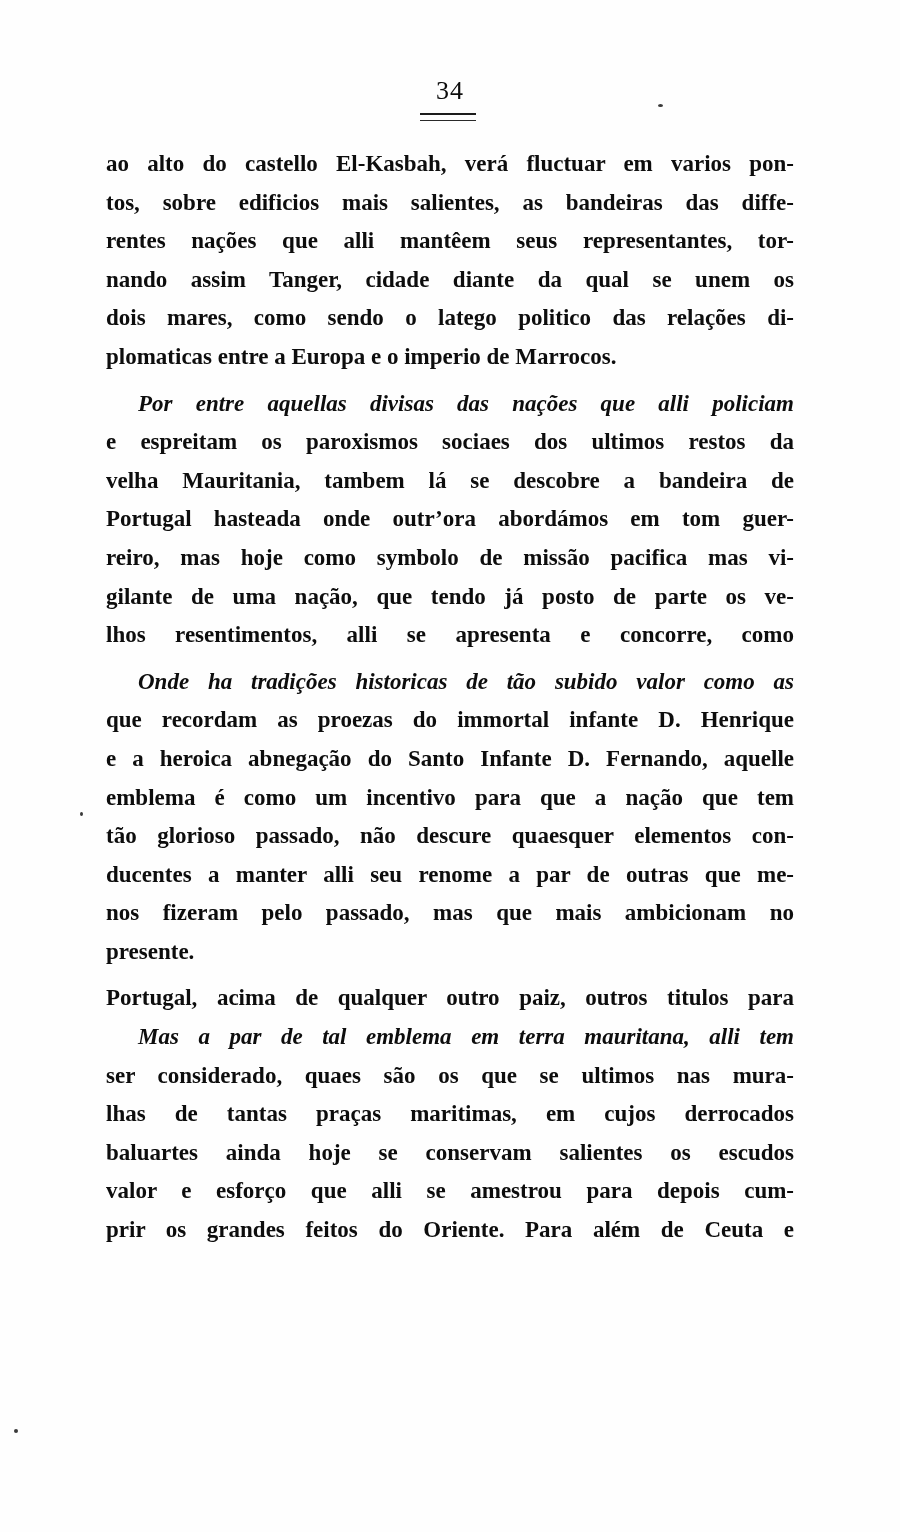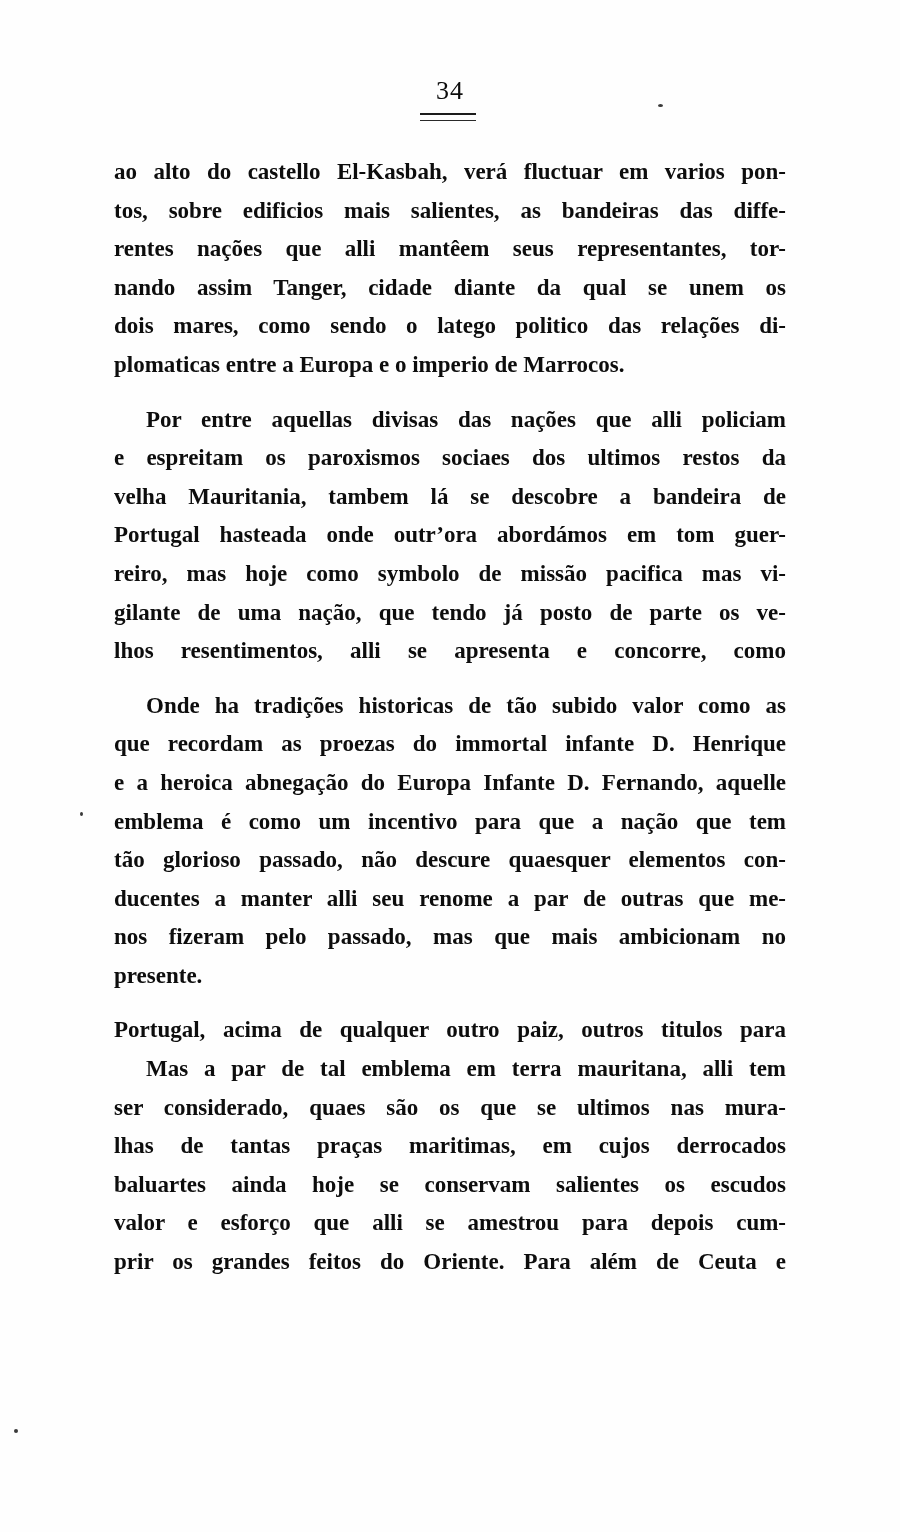--- a/index.html
+++ b/index.html
@@ -34,32 +34,32 @@
     height: 5px;
     border-top: 2px solid #1c1c1c;
     border-bottom: 1px solid #2a2a2a;
   }
   .text-block {
     position: absolute;
     top: 137px;
     left: 98px;
     width: 704px;
   }
-  .paragraph { margin: 16px; }
+  .paragraph { margin: 8px; }
   .line {
     display: block;
     height: 38.6px;
     line-height: 38.6px;
     font-size: 23px;
     font-weight: 700;
     text-align: justify;
     text-align-last: justify;
     overflow: visible;
   }
-  .line.indent { text-indent: 32px; }
+  .line.indent { text-indent: 32px; font-style: italic; }
   .line.unjustified { text-align-last: left; }
   .speck {
     position: absolute;
     background: #3a3a3a;
     border-radius: 50%;
   }
 </style>
 </head>
 <body>
 
@@ -81,21 +81,21 @@
         <div class="line">e espreitam os paroxismos sociaes dos ultimos restos da</div>
         <div class="line">velha Mauritania, tambem lá se descobre a bandeira de</div>
         <div class="line">Portugal hasteada onde outr’ora abordámos em tom guer-</div>
         <div class="line">reiro, mas hoje como symbolo de missão pacifica mas vi-</div>
         <div class="line">gilante de uma nação, que tendo já posto de parte os ve-</div>
         <div class="line">lhos resentimentos, alli se apresenta e concorre, como</div>
       </div>
       <div class="paragraph">
         <div class="line indent">Onde ha tradições historicas de tão subido valor como as</div>
         <div class="line">que recordam as proezas do immortal infante D. Henrique</div>
-        <div class="line">e a heroica abnegação do Europa Infante D. Fernando, aquelle</div>
+        <div class="line">e a heroica abnegação do Santo Infante D. Fernando, aquelle</div>
         <div class="line">emblema é como um incentivo para que a nação que tem</div>
         <div class="line">tão glorioso passado, não descure quaesquer elementos con-</div>
         <div class="line">ducentes a manter alli seu renome a par de outras que me-</div>
         <div class="line">nos fizeram pelo passado, mas que mais ambicionam no</div>
         <div class="line unjustified">presente.</div>
       </div>
       <div class="paragraph">
         <div class="line">Portugal, acima de qualquer outro paiz, outros titulos para</div>
         <div class="line indent">Mas a par de tal emblema em terra mauritana, alli tem</div>
         <div class="line">ser considerado, quaes são os que se ultimos nas mura-</div>

